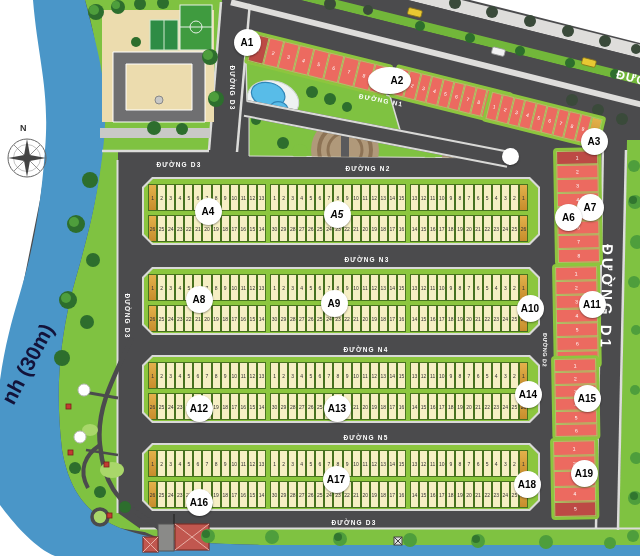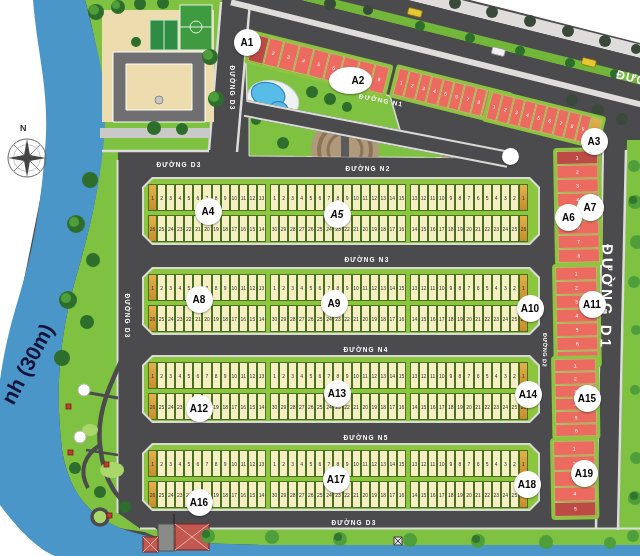--- a/index.html
+++ b/index.html
@@ -747,34 +747,34 @@
         <div class="rcell">6</div>
       </div>
       <div class="vert" style="left: 550px; top: 438px; width: 42px; height: 76px;">
         <div class="rcell">1</div>
         <div class="rcell">2</div>
         <div class="rcell">3</div>
         <div class="rcell">4</div>
         <div class="rcell dark">5</div>
       </div>
       <div class="circle" style="left: 247px; top: 42px;">A1</div>
-      <div class="circle" style="left: 342px; top: 80px; padding-left: 16px;">A2</div>
+      <div class="circle" style="left: 381px; top: 80px; padding-left: 16px;">A2</div>
       <div class="circle" style="left: 594px; top: 141px;">A3</div>
       <div class="circle" style="left: 590px; top: 207px;">A7</div>
       <div class="circle" style="left: 592px; top: 304px; text-align: center;">A11</div>
       <div class="circle" style="left: 587px; top: 398px;">A15</div>
       <div class="circle" style="left: 584px; top: 473px;">A19</div>
       <div class="circle" style="left: 208px; top: 211px;">A4</div>
       <div class="circle" style="left: 337px; top: 214px; font-style: italic;">A5</div>
       <div class="circle" style="left: 531px; top: 217px; margin-left: 24px;">A6</div>
       <div class="circle" style="left: 199px; top: 299px; text-align: center;">A8</div>
       <div class="circle" style="left: 334px; top: 303px;">A9</div>
       <div class="circle" style="left: 530px; top: 308px;">A10</div>
       <div class="circle" style="left: 199px; top: 408px;">A12</div>
-      <div class="circle" style="left: 337px; top: 393px;">A13</div>
+      <div class="circle" style="left: 337px; top: 408px;">A13</div>
       <div class="circle" style="left: 528px; top: 394px;">A14</div>
       <div class="circle" style="left: 199px; top: 502px;">A16</div>
       <div class="circle" style="left: 336px; top: 479px;">A17</div>
       <div class="circle" style="left: 527px; top: 484px;">A18</div>
     </div>
 
   <div class="slabel v" style="left:232px;top:88px">ĐƯỜNG D3</div>
   <div class="slabel r11" style="left:381px;top:100px">ĐƯỜNG N1</div>
   <div class="slabel" style="left:179px;top:164px">ĐƯỜNG D3</div>
   <div class="slabel" style="left:368px;top:168px">ĐƯỜNG N2</div>

